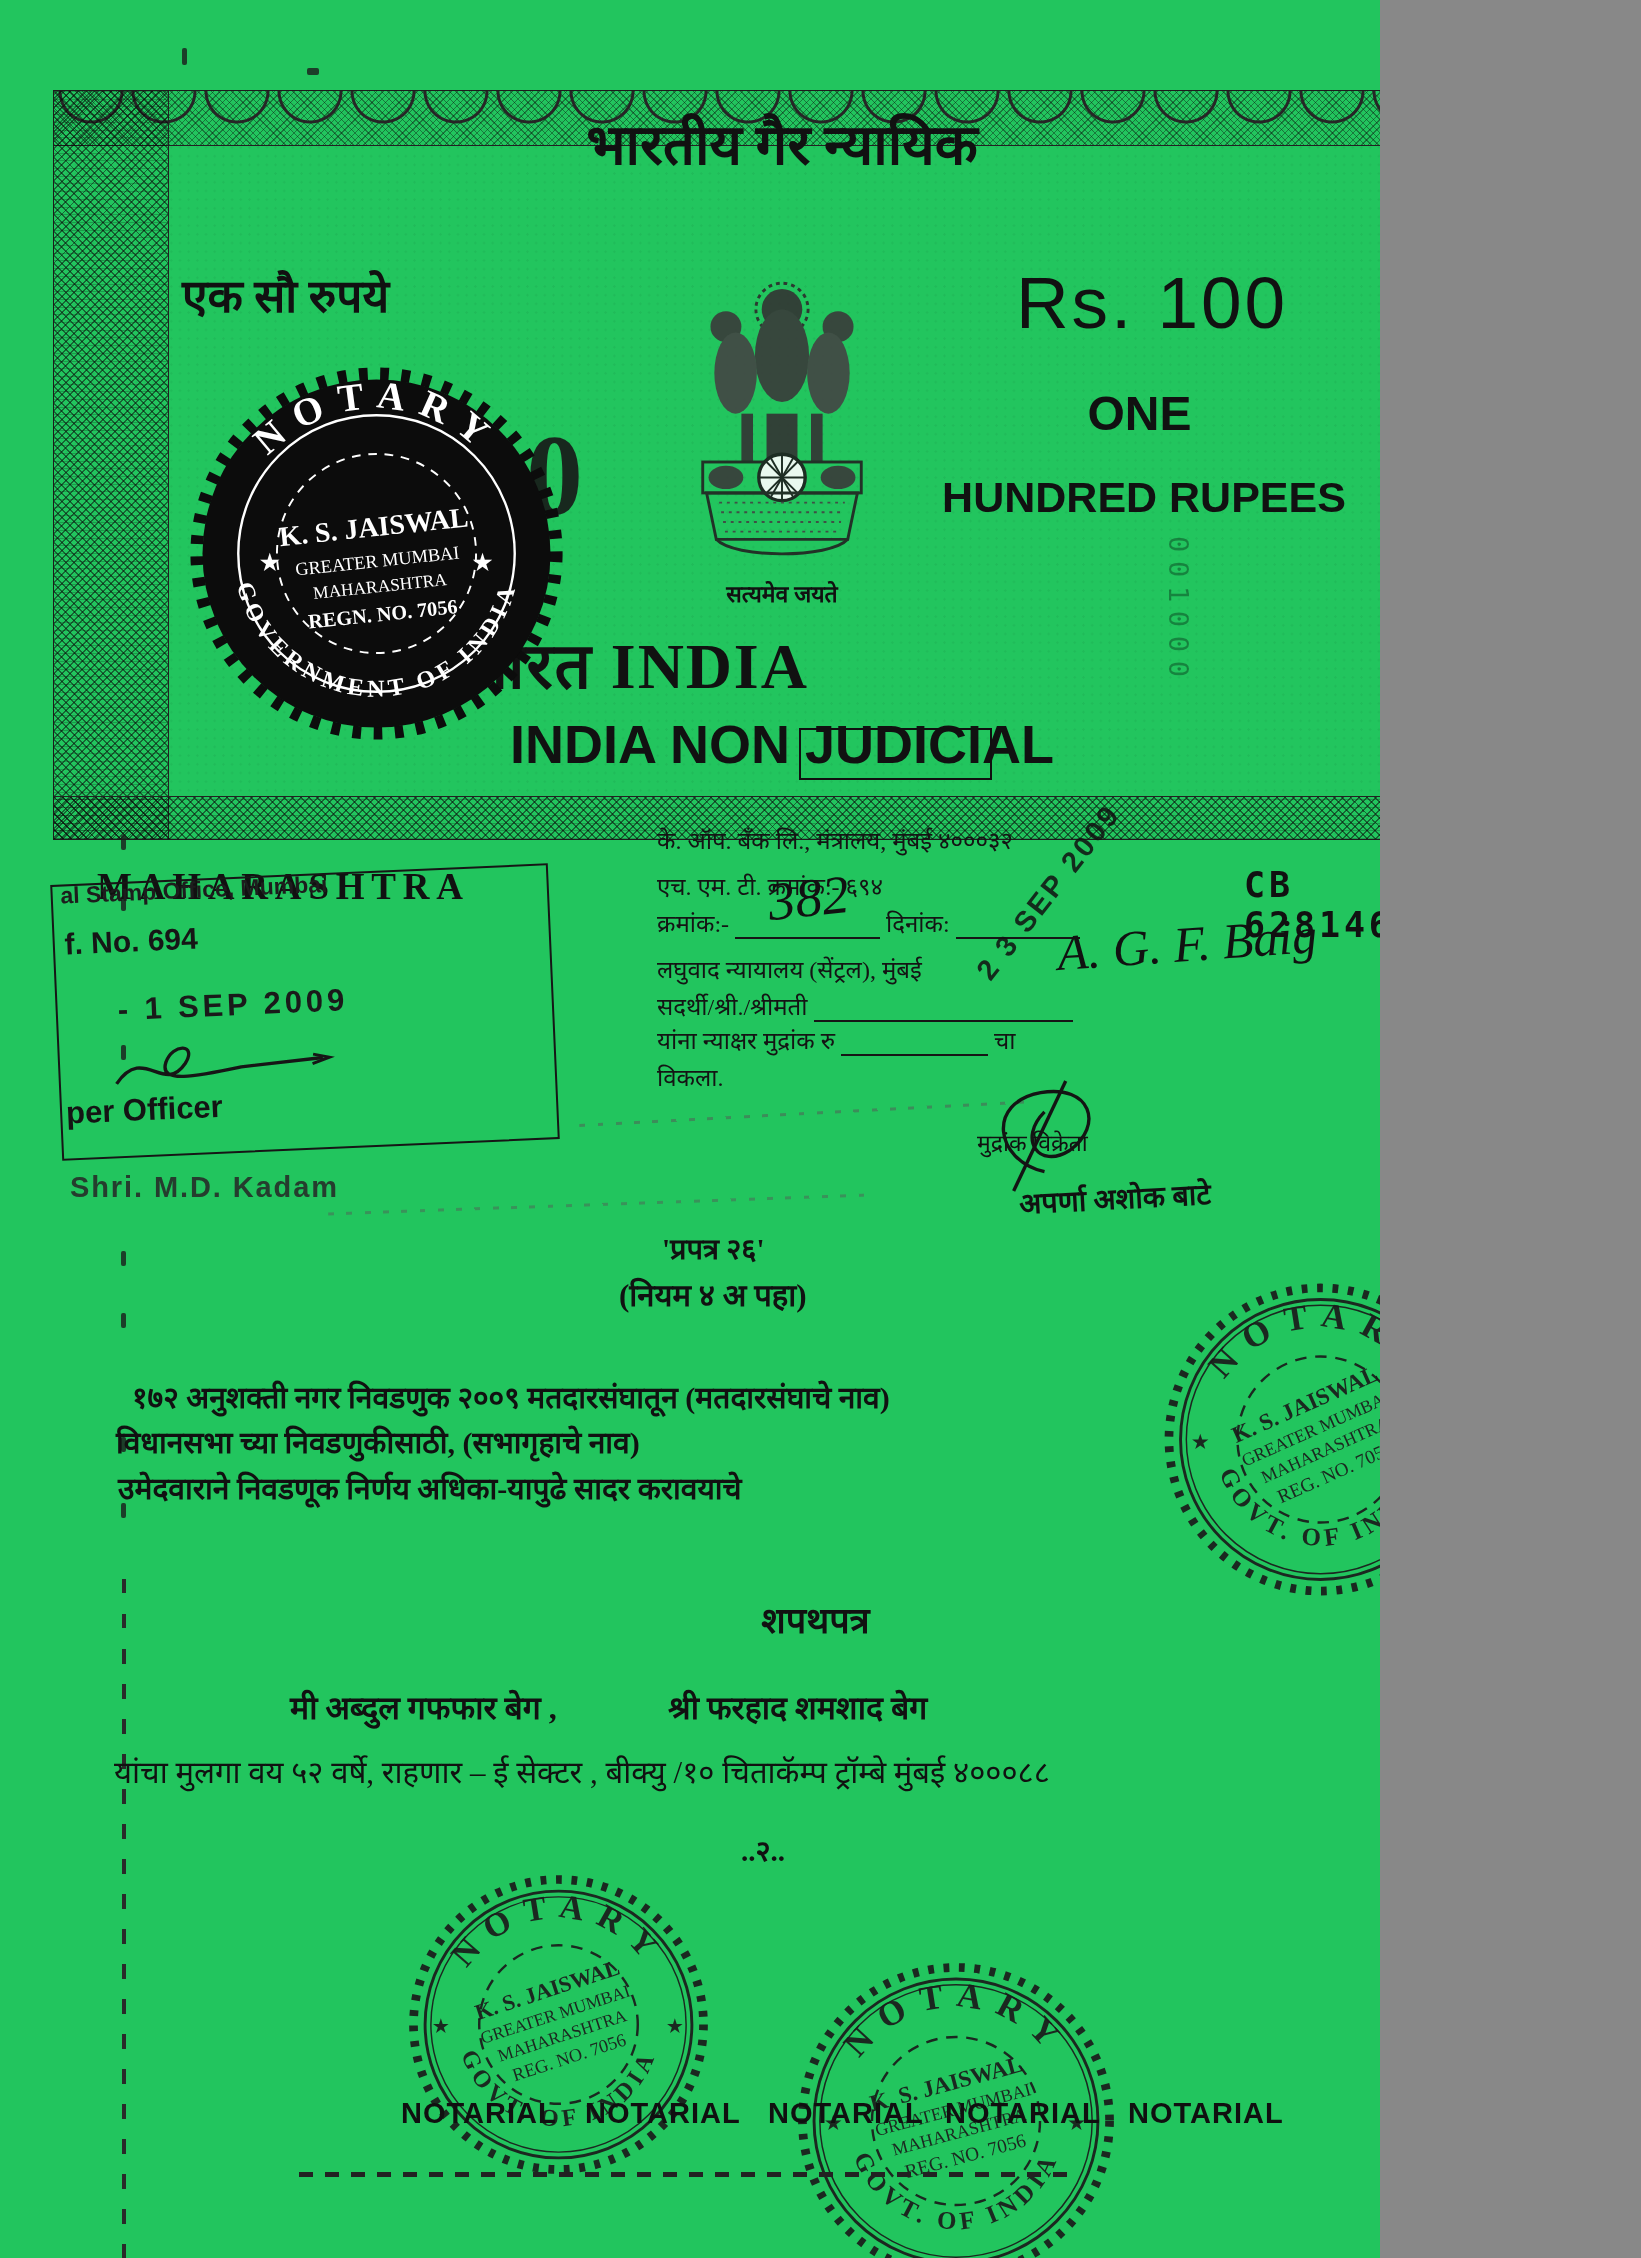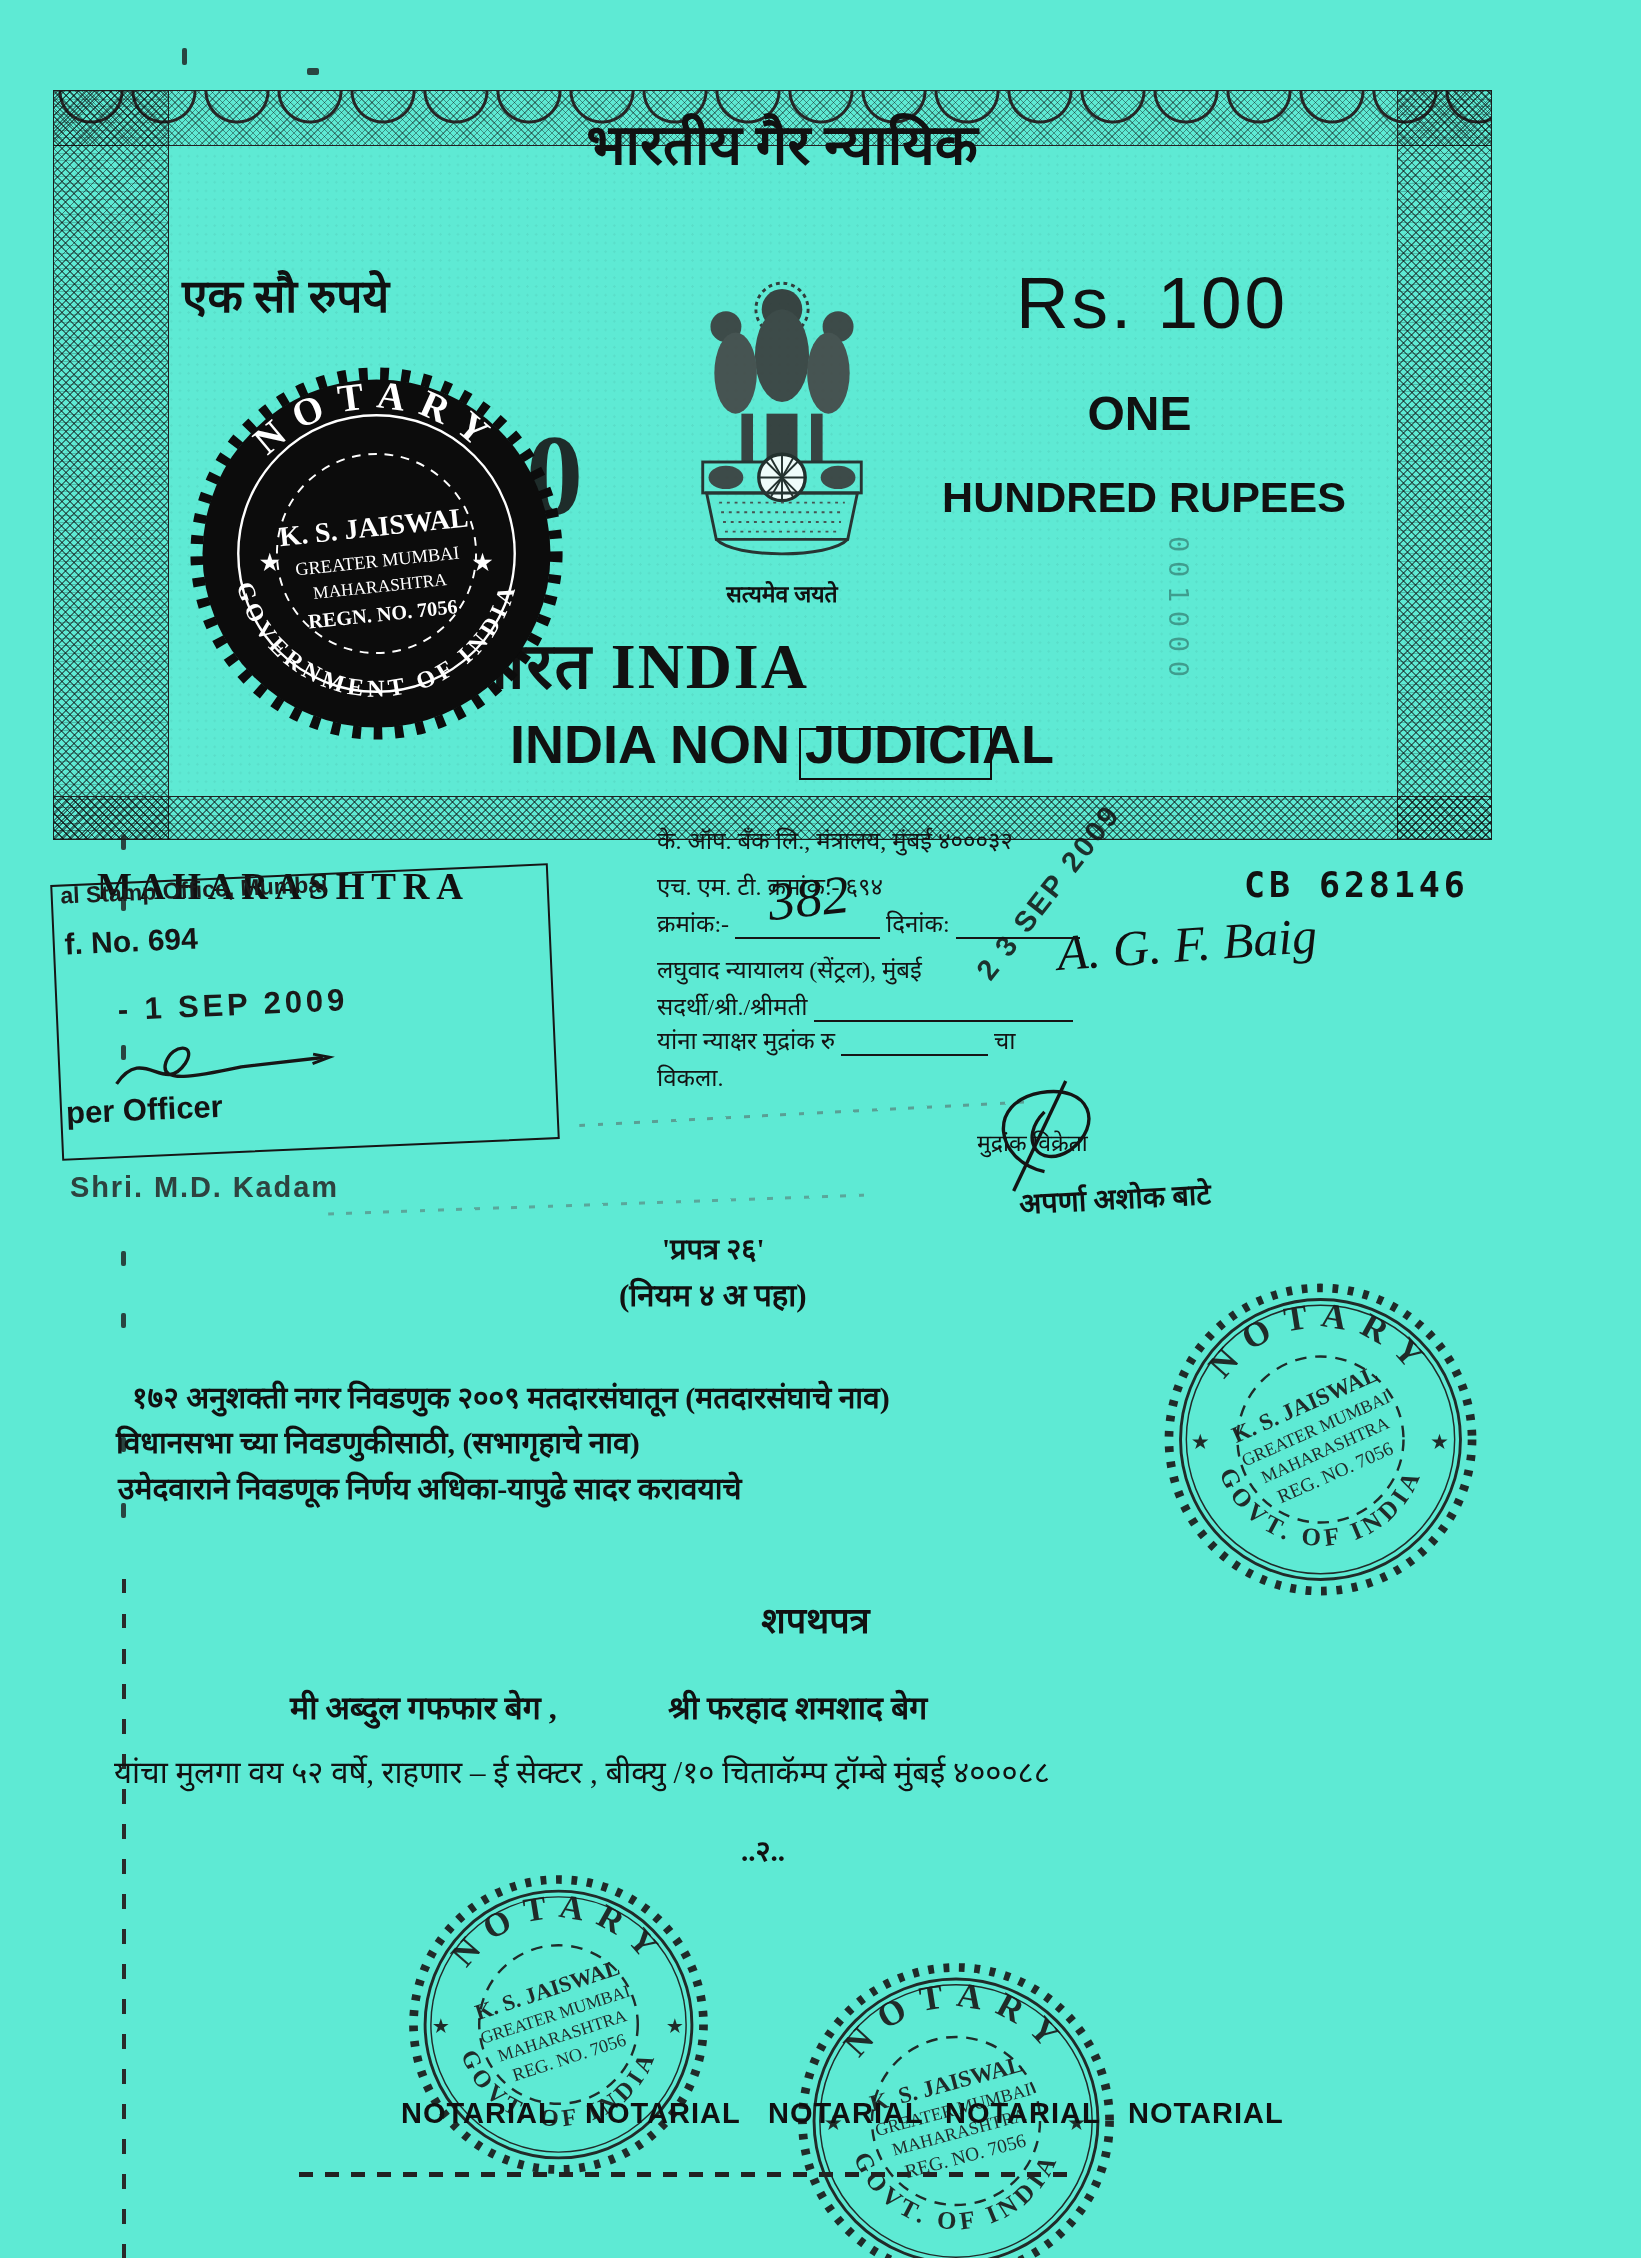--- a/index.html
+++ b/index.html
@@ -1,16 +1,16 @@
 <!DOCTYPE html>
 <html><head>
 <meta charset="utf-8">
 <style>
   html,body{margin:0;padding:0;background:#888;}
-  #page{position:relative;width:1641px;height:2258px;background:#5eead4;overflow:hidden;
+  #page{position:relative;width:1380px;height:2258px;background:#22c55e;overflow:hidden;
         font-family:"Liberation Serif","DejaVu Serif",serif;color:#111;}
   .abs{position:absolute;}
   
   #paper{left:53px;top:90px;width:1437px;height:748px;border:1.9px solid #1c1c1c;z-index:1;
          background-image:radial-gradient(rgba(0,0,0,.05) 1px,transparent 1.4px);background-size:8.7px 8.7px;}
   .lace{background-image:
       repeating-linear-gradient(45deg,rgba(10,10,10,.5) 0 1.4px,transparent 1.4px 5.8px),
       repeating-linear-gradient(-45deg,rgba(10,10,10,.5) 0 1.4px,transparent 1.4px 5.8px),
       repeating-linear-gradient(0deg,rgba(0,0,0,.22) 0 1px,transparent 1px 7.7px);}
   #band-top{left:0;top:0;right:0;height:54px;border-bottom:1.9px solid #222;

